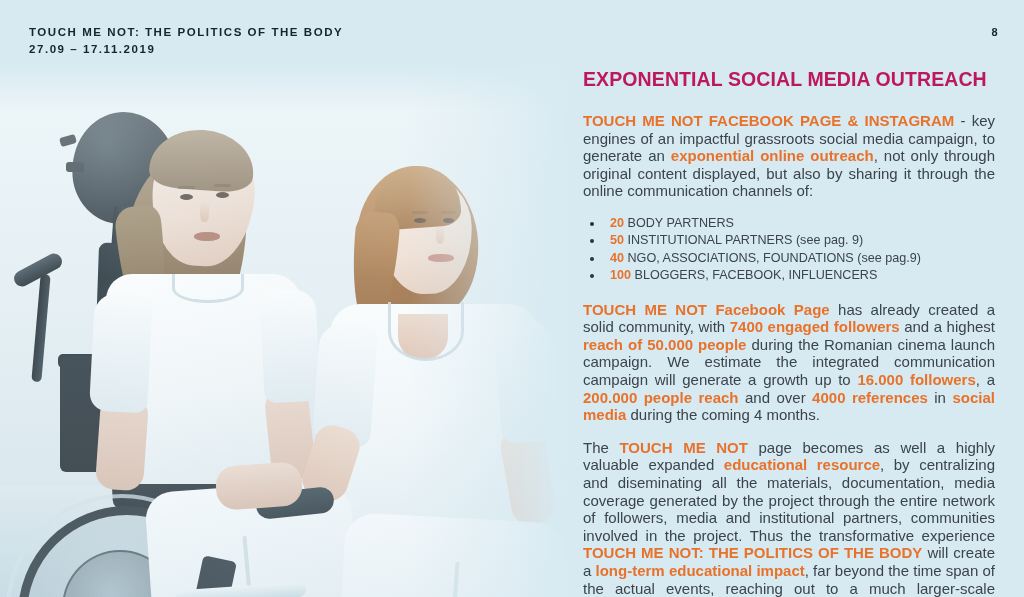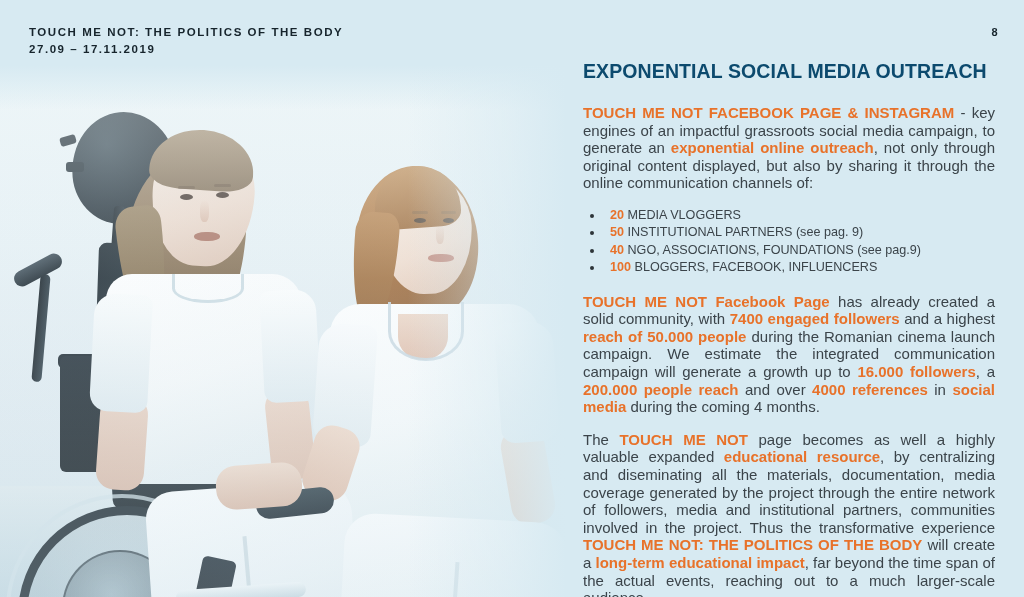--- a/index.html
+++ b/index.html
@@ -453,23 +453,23 @@
   .content {
     position: absolute;
     left: 583px;
     top: 56px;
     width: 412px;
     z-index: 5;
   }
   .title {
     font-size: 19.5px;
     font-weight: bold;
-    color: #0c4a6e;
+    color: #be185d;
     letter-spacing: .1px;
-    margin: 4px 0 22px 0;
+    margin: 12px 0 22px 0;
     line-height: 22px;
   }
   p.body {
     margin: 0 0 15px 0;
     font-size: 15px;
     line-height: 17.6px;
     color: #3b444a;
     text-align: justify;
   }
   .or-b { color: #e8722a; font-weight: bold; }
@@ -573,21 +573,21 @@
     <div class="photo-top-fade"></div>
   </div>
 
   <div class="content">
 
     <h1 class="title">EXPONENTIAL SOCIAL MEDIA OUTREACH</h1>
 
     <p class="body"><span class="or-b">TOUCH ME NOT FACEBOOK PAGE &amp; INSTAGRAM</span><span> - key engines of an impactful grassroots social media campaign, to generate an </span><span class="or-b">exponential online outreach</span><span>, not only through original content displayed, but also by sharing it through the online communication channels of:</span></p>
 
     <ul class="bullets">
-      <li><span class="or-b">20</span> <span>MEDIA VLOGGERS</span></li>
+      <li><span class="or-b">20</span> <span>BODY PARTNERS</span></li>
       <li><span class="or-b">50</span> <span>INSTITUTIONAL PARTNERS (see pag. 9)</span></li>
       <li><span class="or-b">40</span> <span>NGO, ASSOCIATIONS, FOUNDATIONS (see pag.9)</span></li>
       <li><span class="or-b">100</span> <span>BLOGGERS, FACEBOOK, INFLUENCERS</span></li>
     </ul>
 
     <p class="body"><span class="or-b">TOUCH ME NOT</span><span class="or-b"> Facebook Page</span><span> has already created a solid community, with </span><span class="or-b">7400 engaged followers</span><span> and a highest </span><span class="or-b">reach of 50.000 people</span><span> during the Romanian cinema launch campaign. We estimate the integrated communication campaign will generate a growth up to </span><span class="or-b">16.000 followers</span><span>, a </span><span class="or-b">200.000 people reach</span><span> and over </span><span class="or-b">4000 references</span><span> in </span><span class="or-b">social media</span><span> during the coming 4 months.</span></p>
 
     <p class="body"><span>The </span><span class="or-b">TOUCH ME NOT</span><span> page becomes as well a highly valuable expanded </span><span class="or-b">educational resource</span><span>, by centralizing and diseminating all the materials, documentation, media coverage generated by the project through the entire network of followers, media and institutional partners, communities involved in the project. Thus the transformative experience </span><span class="or-b">TOUCH ME NOT: THE POLITICS OF THE BODY</span><span> will create a </span><span class="or-b">long-term educational impact</span><span>, far beyond the time span of the actual events, reaching out to a much larger-scale audience.</span></p>
 
   </div>

